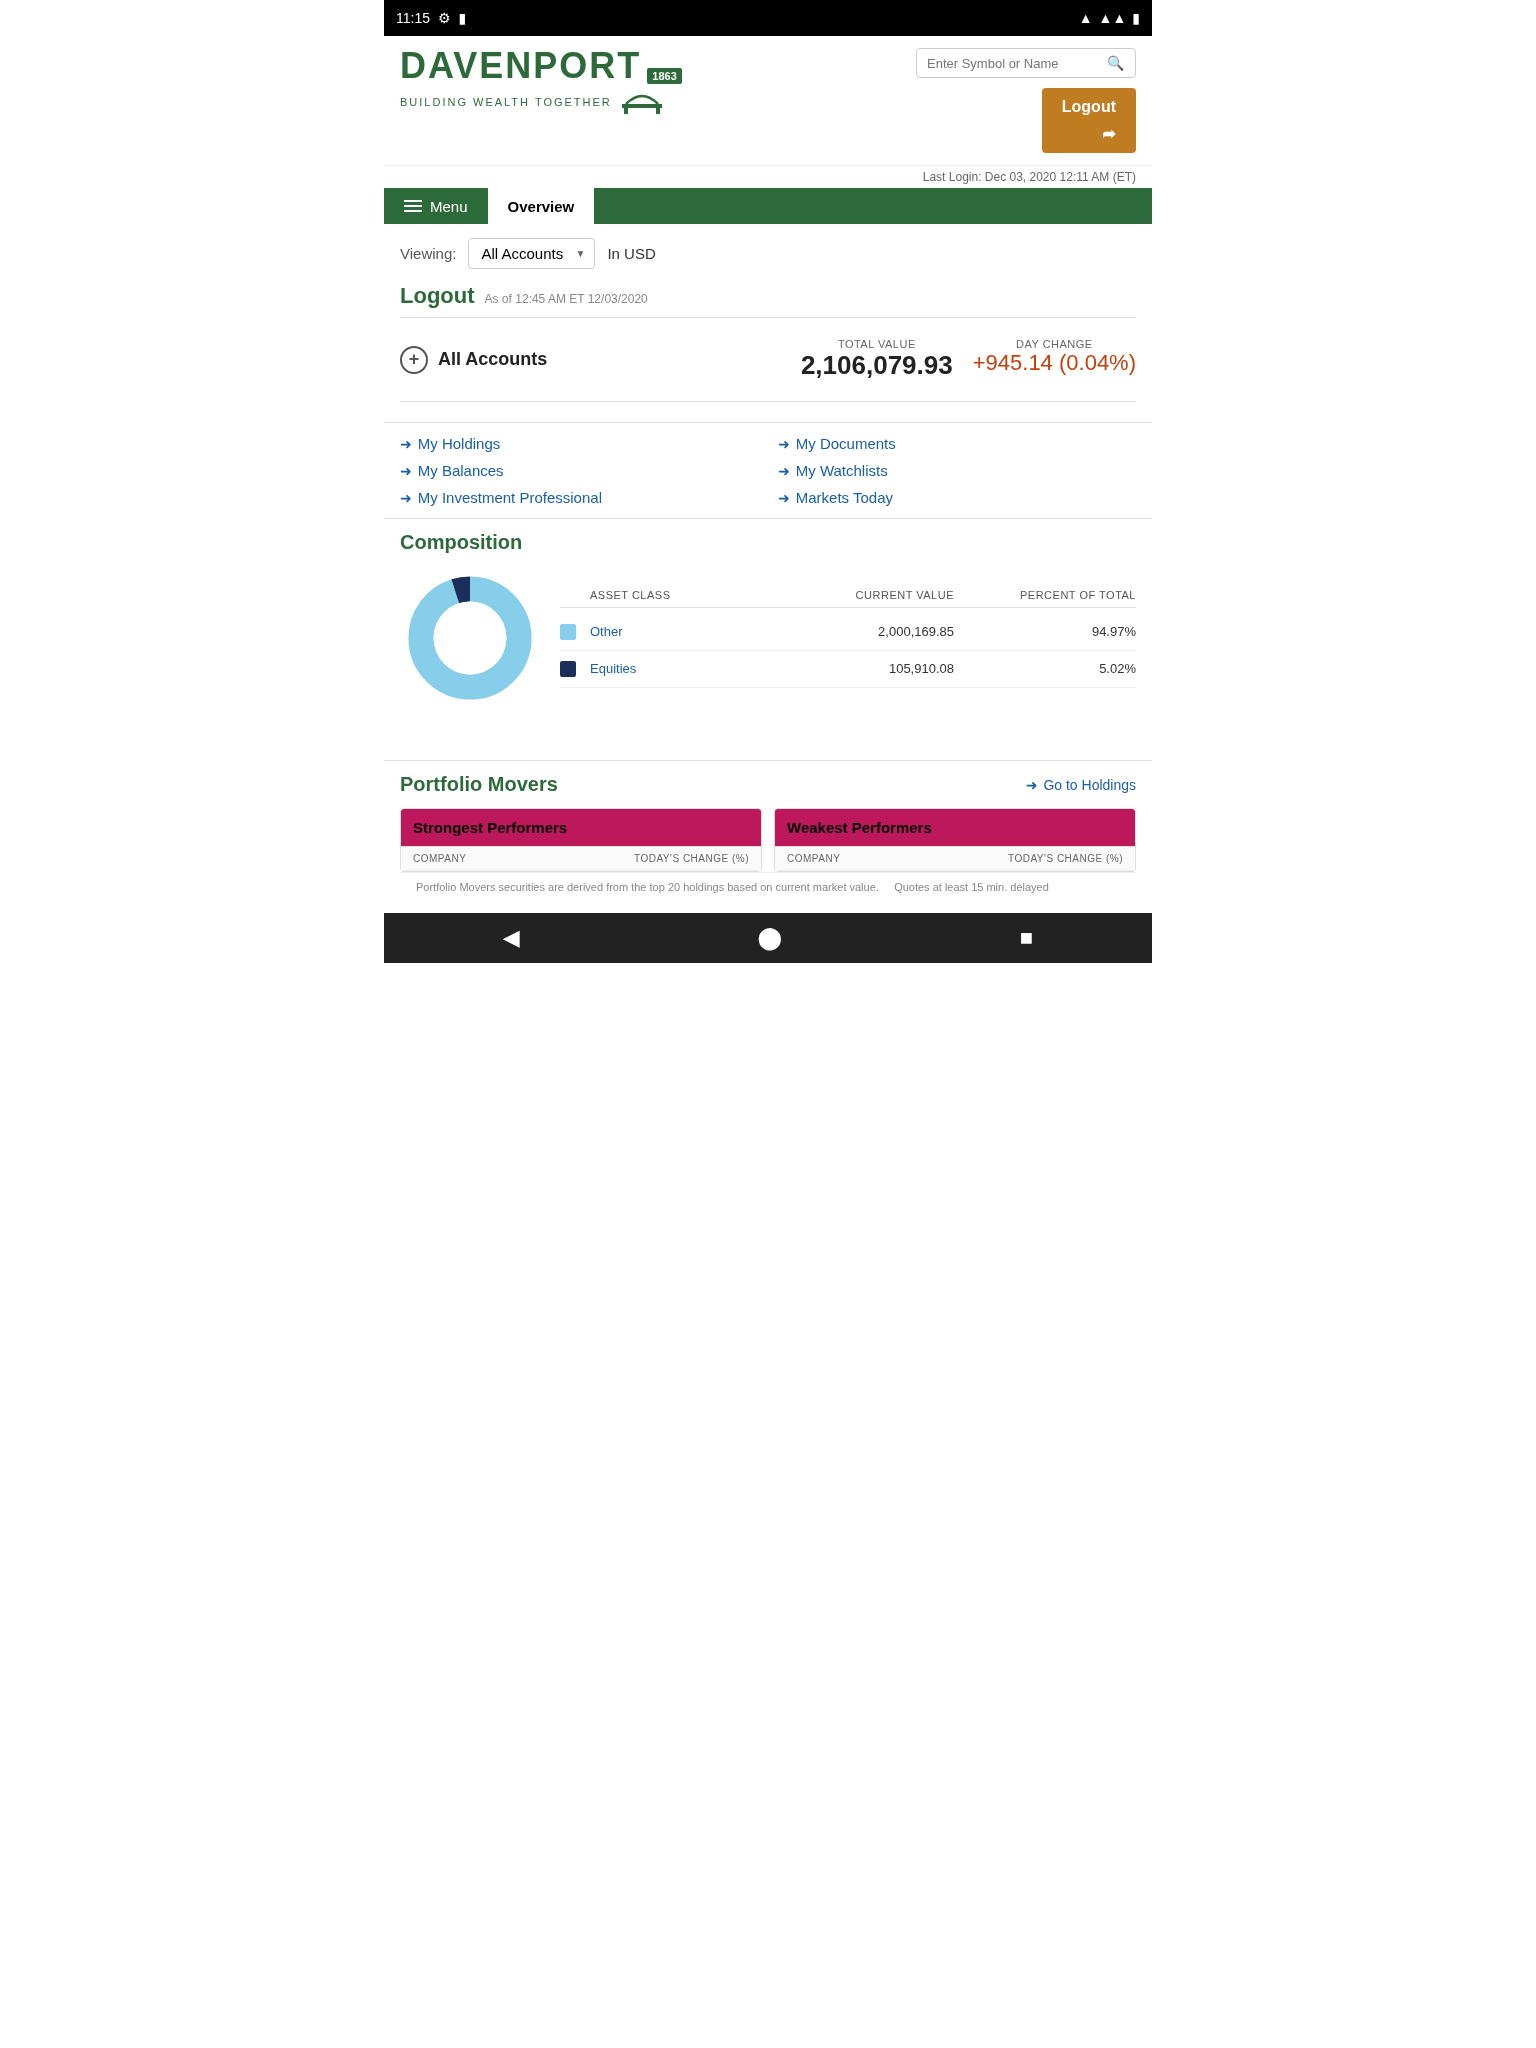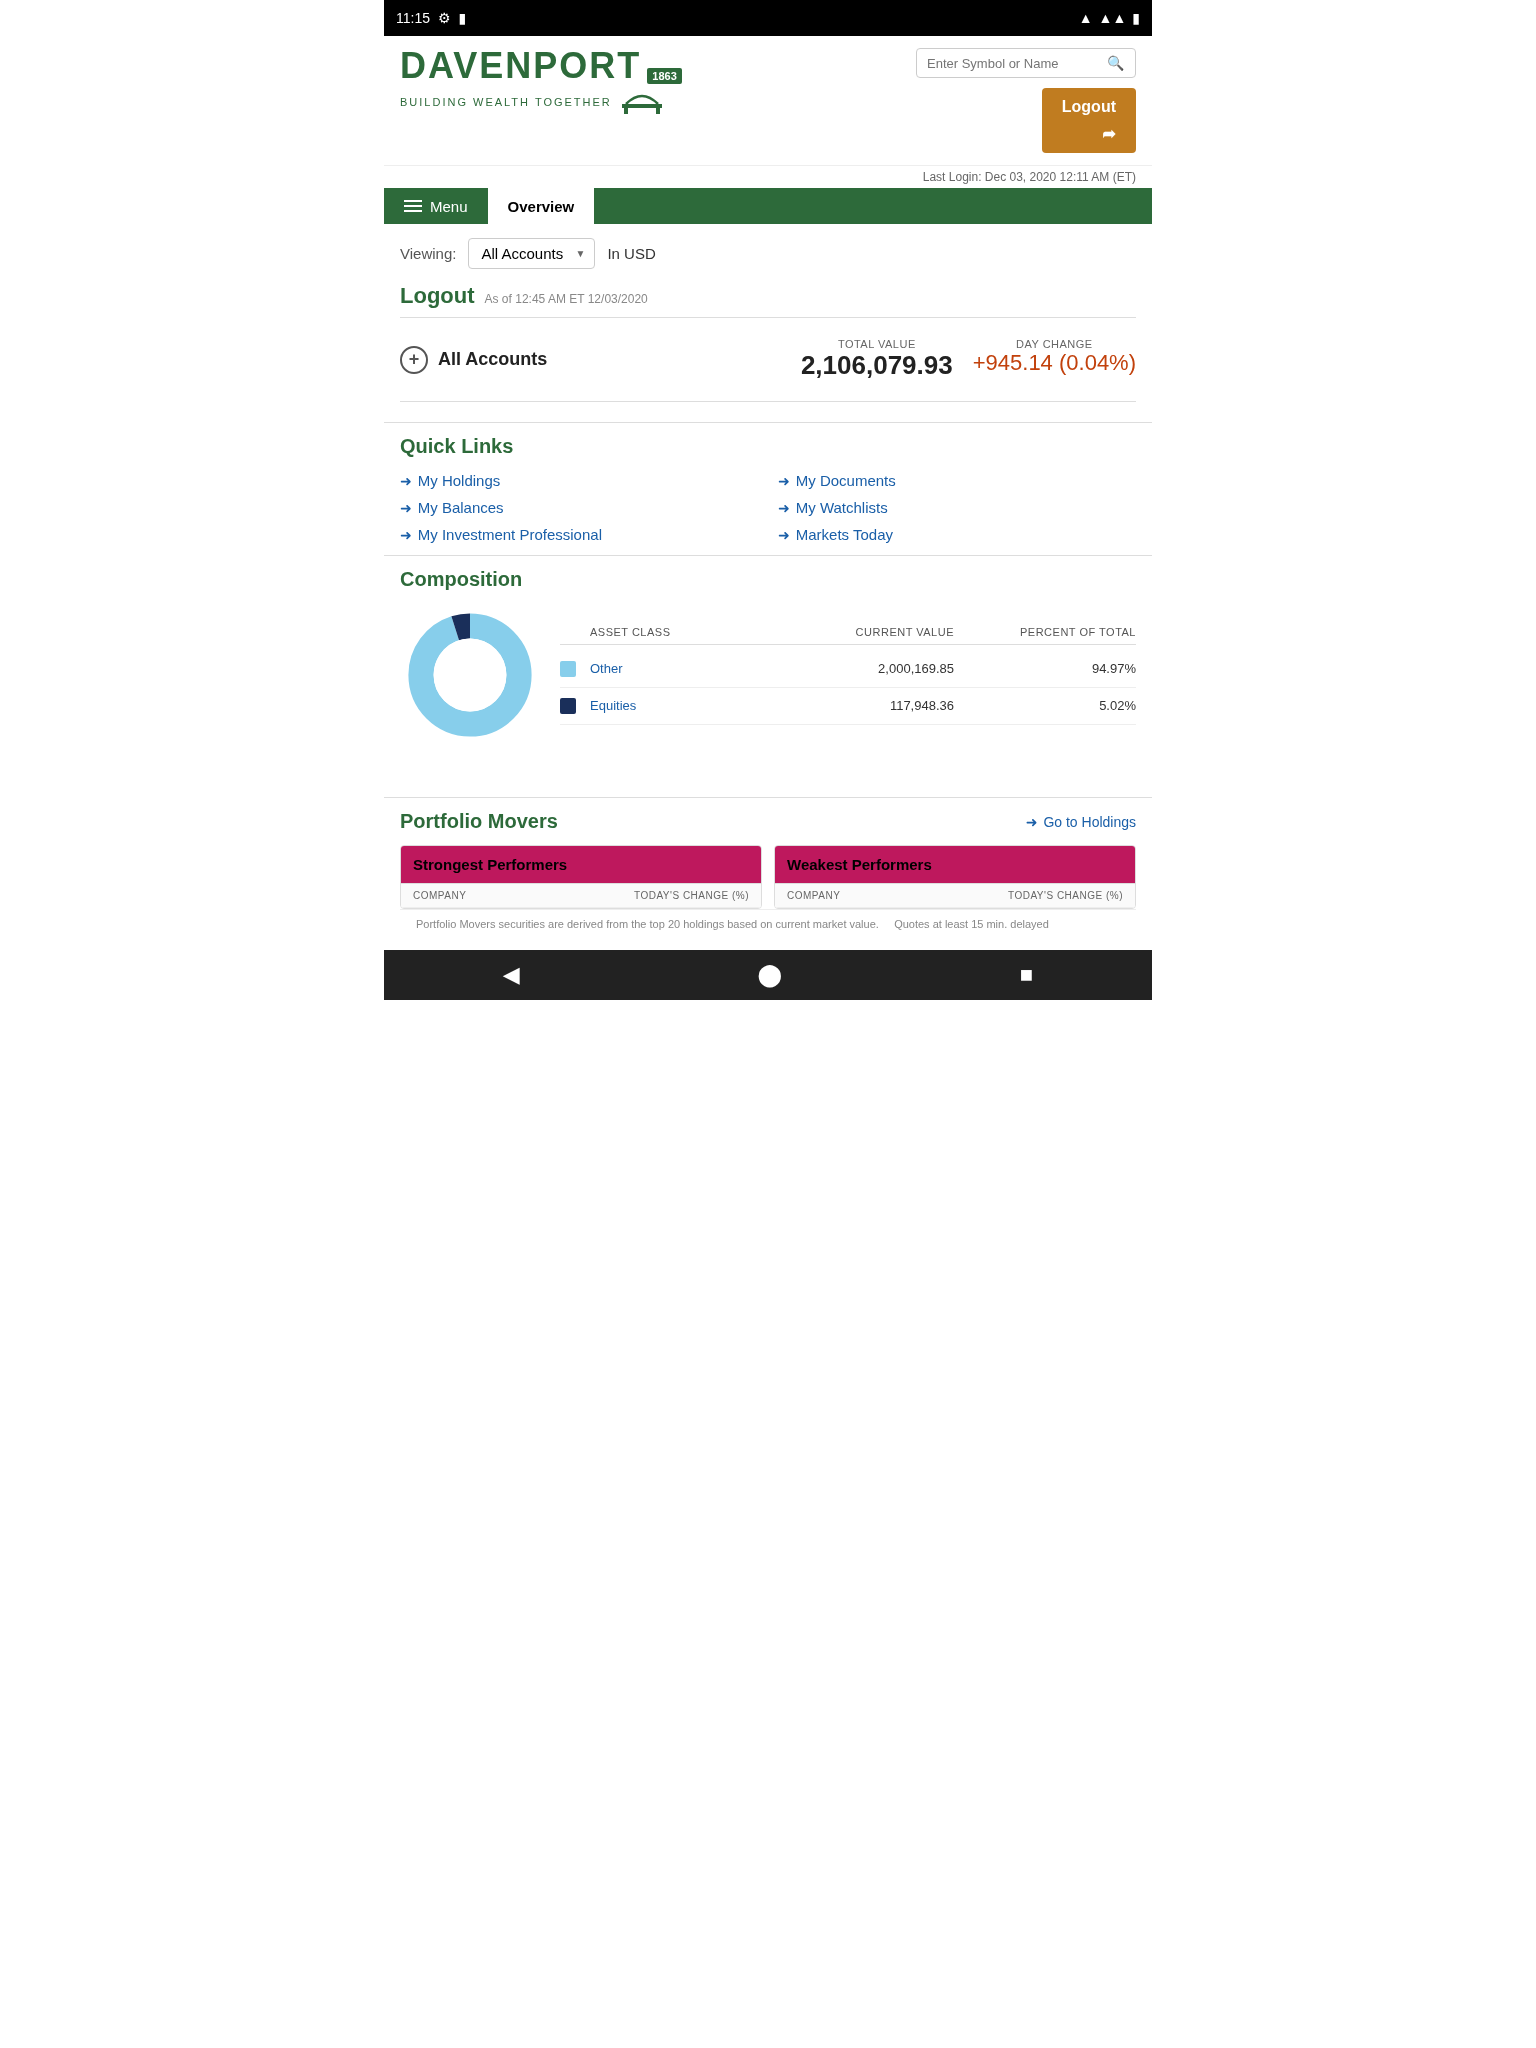--- a/index.html
+++ b/index.html
@@ -456,21 +456,20 @@
           <div class="day-change-label">DAY CHANGE</div>
           <div class="day-change-num">+945.14 (0.04%)</div>
         </div>
       </div>
     </div>
   </div>
   <hr class="summary-divider">
 </div>
 
 <div class="section">
-  <div class="section-title">Quick Links</div>
   <div class="quick-links-grid">
     <a class="quick-link">
       <span class="arrow-icon">➜</span>
       <span>My Holdings</span>
     </a>
     <a class="quick-link">
       <span class="arrow-icon">➜</span>
       <span>My Documents</span>
     </a>
     <a class="quick-link">
@@ -520,21 +519,21 @@
         <a class="comp-asset-name">Other</a>
         <span class="comp-value">2,000,169.85</span>
         <span class="comp-percent">94.97%</span>
       </div>
 
       <div class="comp-row">
         <div>
           <div class="color-swatch" style="background:#1a2f5a;"></div>
         </div>
         <a class="comp-asset-name">Equities</a>
-        <span class="comp-value">117,948.36</span>
+        <span class="comp-value">105,910.08</span>
         <span class="comp-percent">5.02%</span>
       </div>
     </div>
   </div>
 </div>
 
 <div style="height:40px;"></div>
 
 <div class="portfolio-section">
   <div class="portfolio-header">

